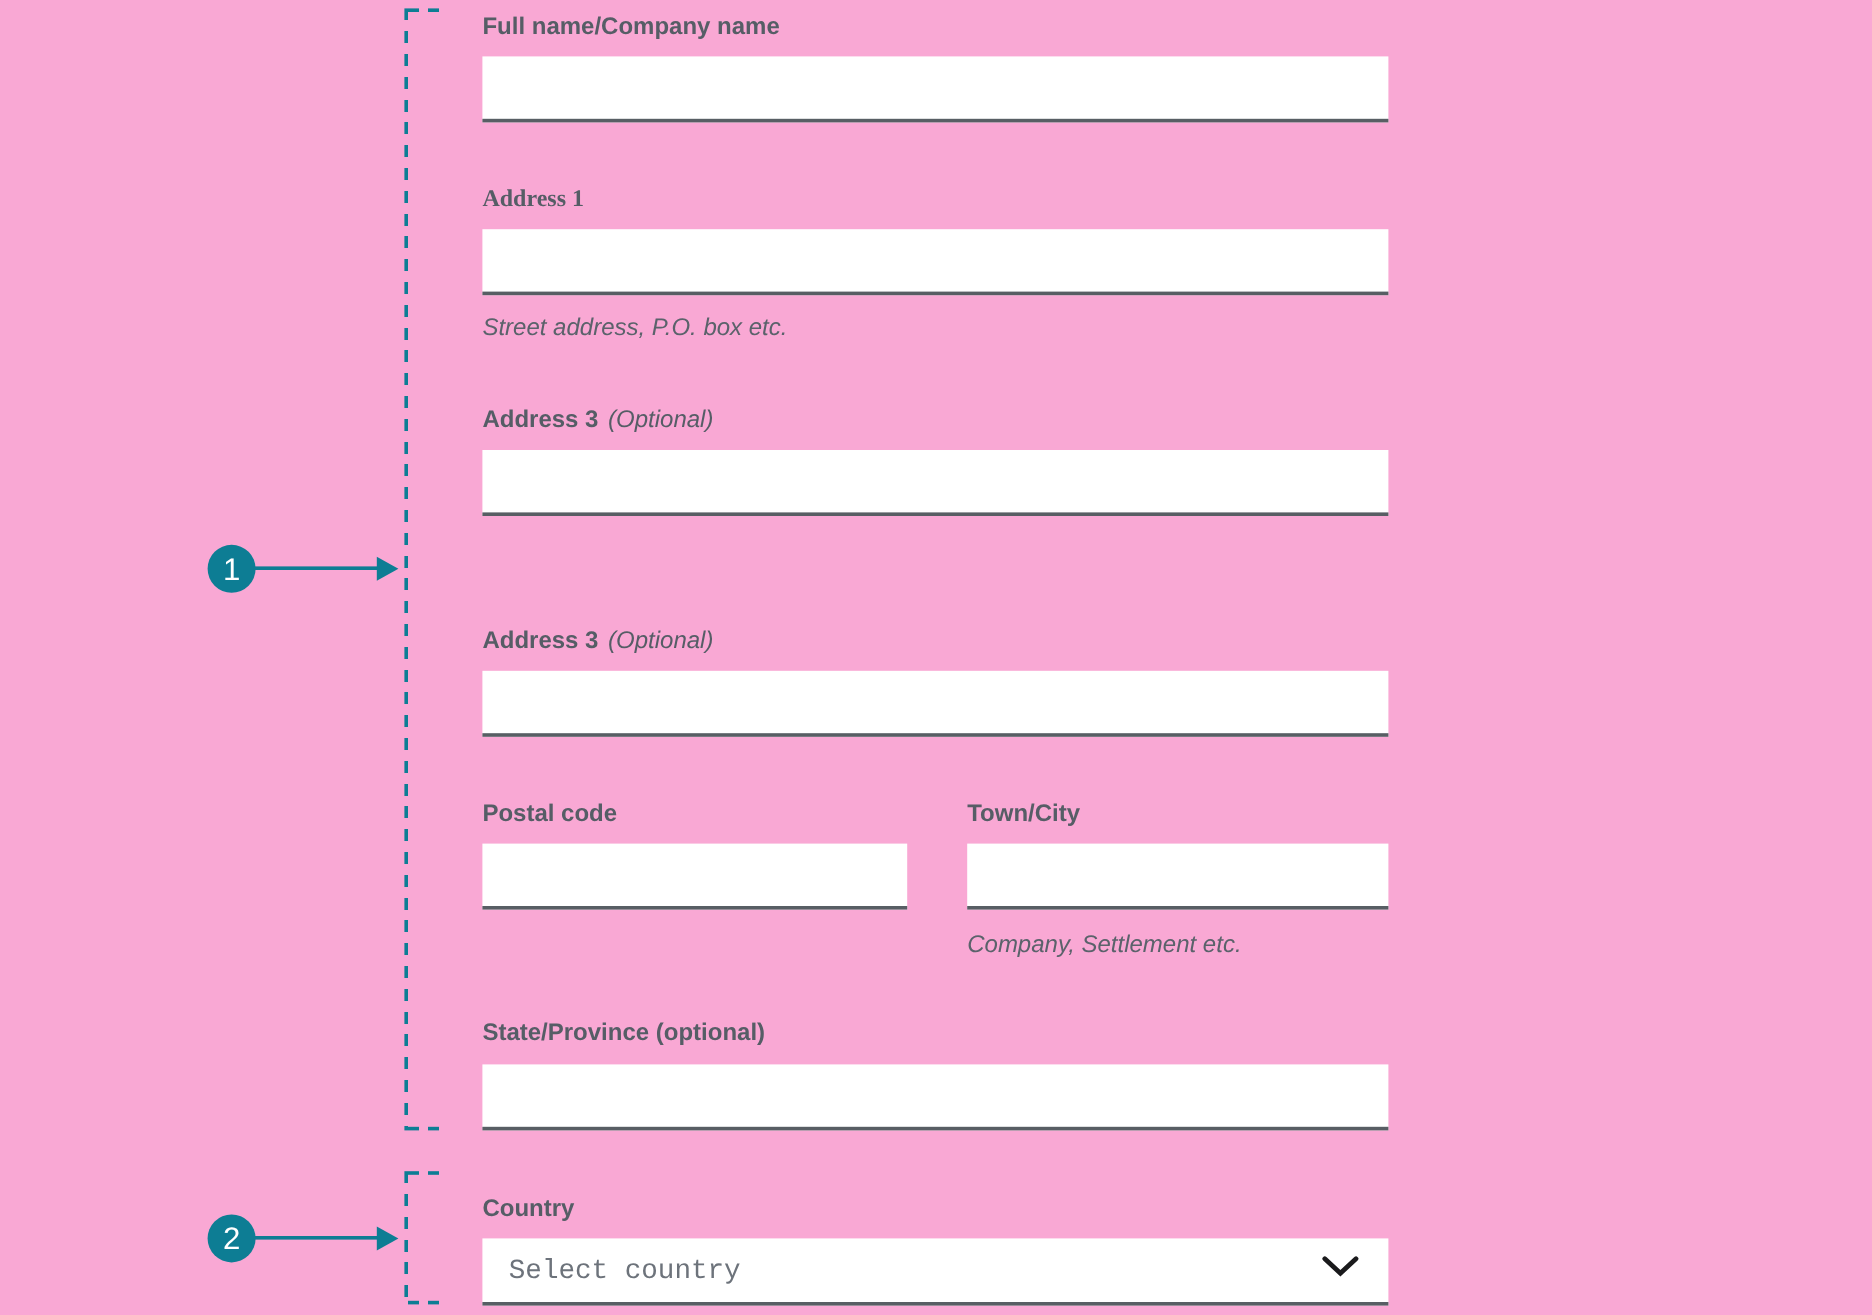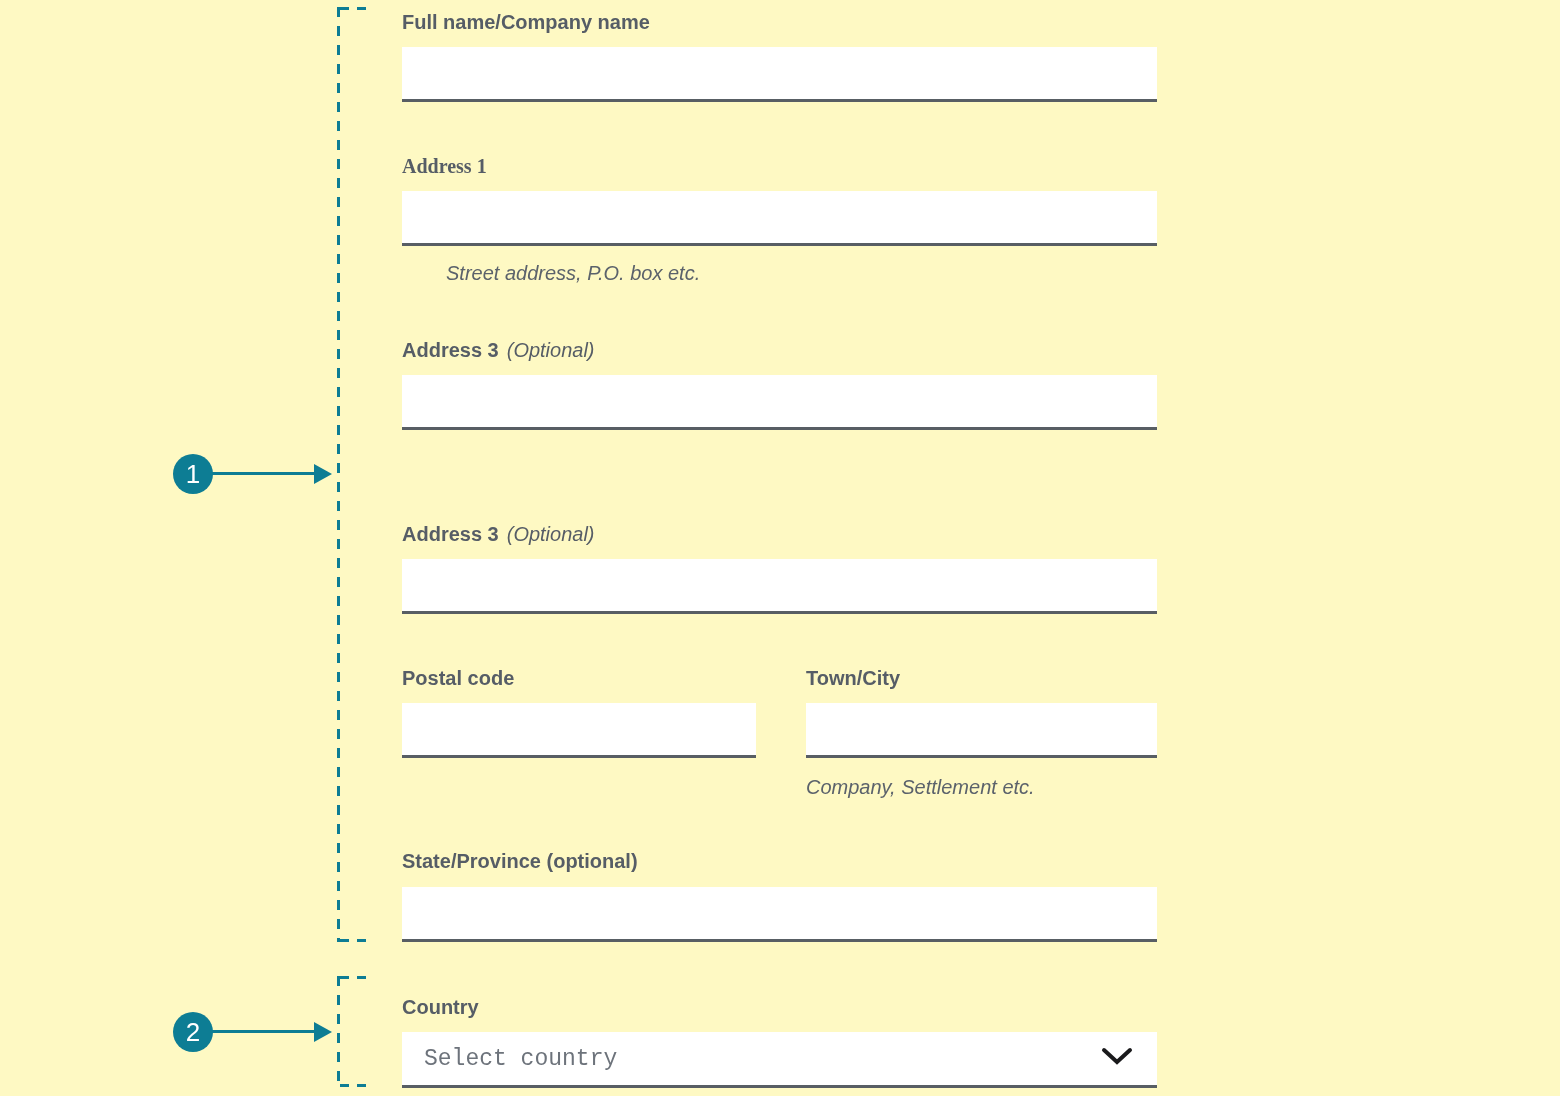--- a/index.html
+++ b/index.html
@@ -1,20 +1,20 @@
 <!DOCTYPE html>
 <html><head>
 <meta charset="utf-8">
 <style>
   html, body { margin: 0; padding: 0; background: #000; }
   .canvas {
     position: relative;
     width: 1560px;
     height: 1096px;
-    background: #fef9c3;
+    background: #f9a8d4;
     overflow: hidden;
     font-family: "Liberation Sans", "DejaVu Sans", sans-serif;
   }
   .abs { position: absolute; }
 
   
   .field-label {
     color: #565d66;
     font-size: 20px;
     font-weight: 700;
@@ -100,21 +100,21 @@
 </head>
 <body>
 
 <div class="canvas">
 
   <div class="abs field-label" style="left:402px; top:9px;">Full name/Company name</div>
   <input class="abs text-input" style="left: 402px; top: 47px; width: 755px; height: 55px;" type="text" aria-label="Full name/Company name">
 
   <div class="abs field-label" style="left:402px; top:153px;font-family:Liberation Serif, serif;">Address 1</div>
   <input class="abs text-input" style="left: 402px; top: 191px; width: 755px; height: 55px;" type="text" aria-label="Address 1">
-  <div class="abs helper-text" style="left:402px; top:260px;margin-left:44px;">Street address, P.O. box etc.</div>
+  <div class="abs helper-text" style="left:402px; top:260px;">Street address, P.O. box etc.</div>
 
   <div class="abs field-label" style="left:402px; top:337px;">
     <span>Address 3</span><span class="label-suffix">(Optional)</span>
   </div>
   <input class="abs text-input" style="left: 402px; top: 375px; width: 755px; height: 55px;" type="text" aria-label="Address 2">
 
   <div class="abs field-label" style="left:402px; top:521px;">
     <span>Address 3</span><span class="label-suffix">(Optional)</span>
   </div>
   <input class="abs text-input" style="left: 402px; top: 559px; width: 755px; height: 55px;" type="text" aria-label="Address 3">

